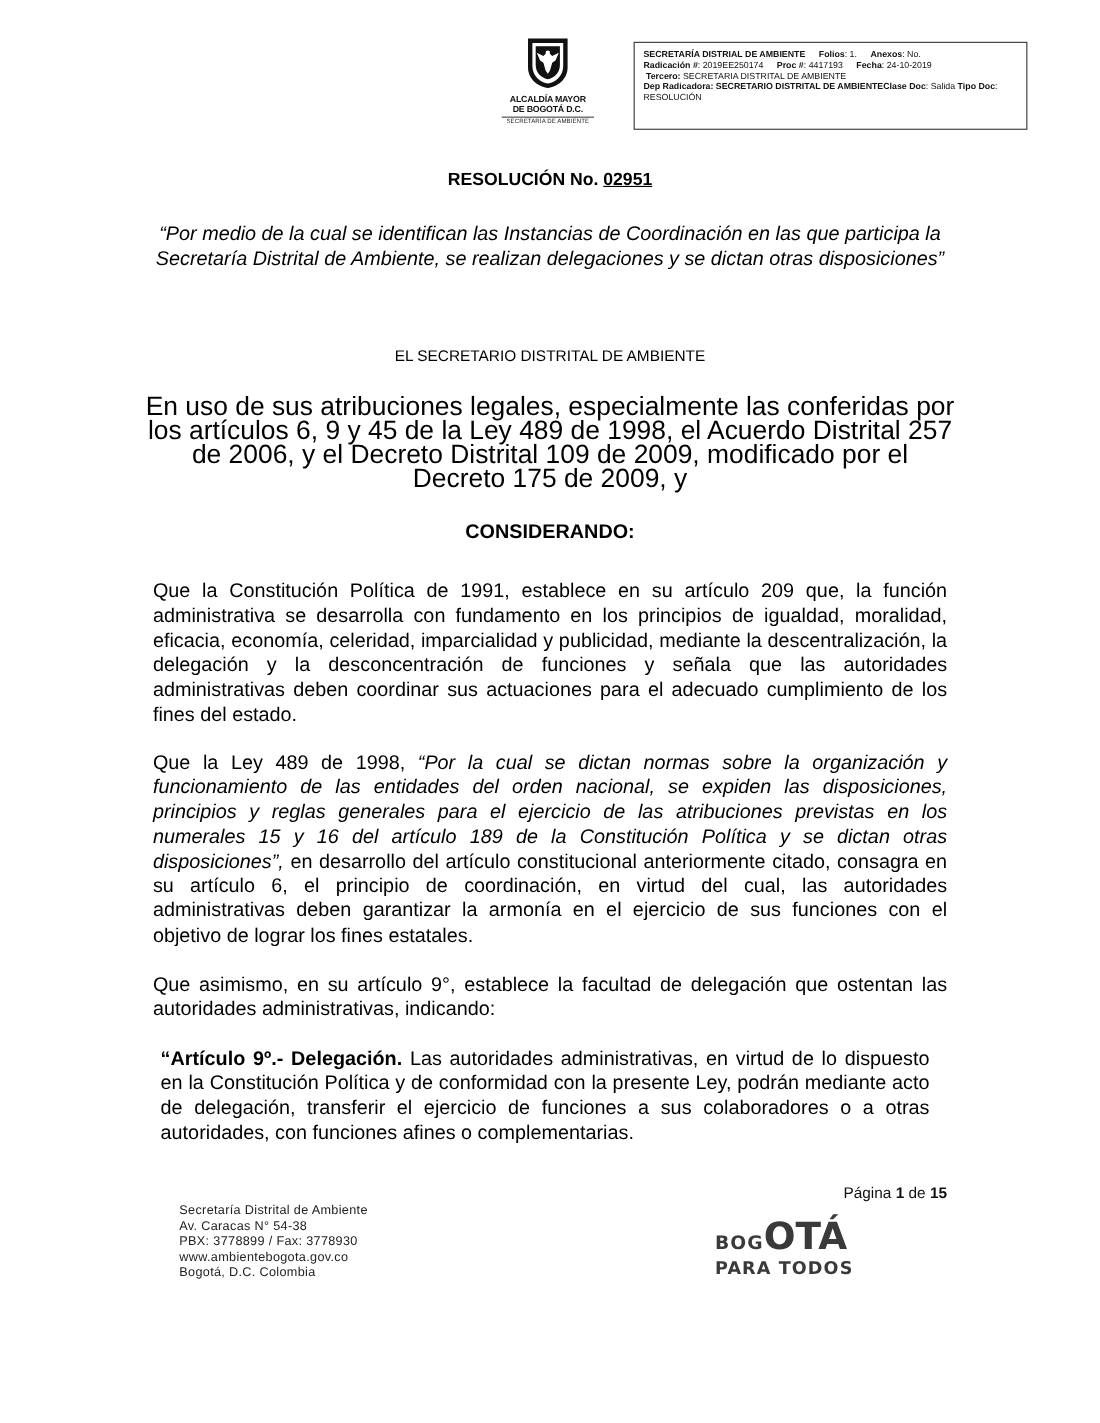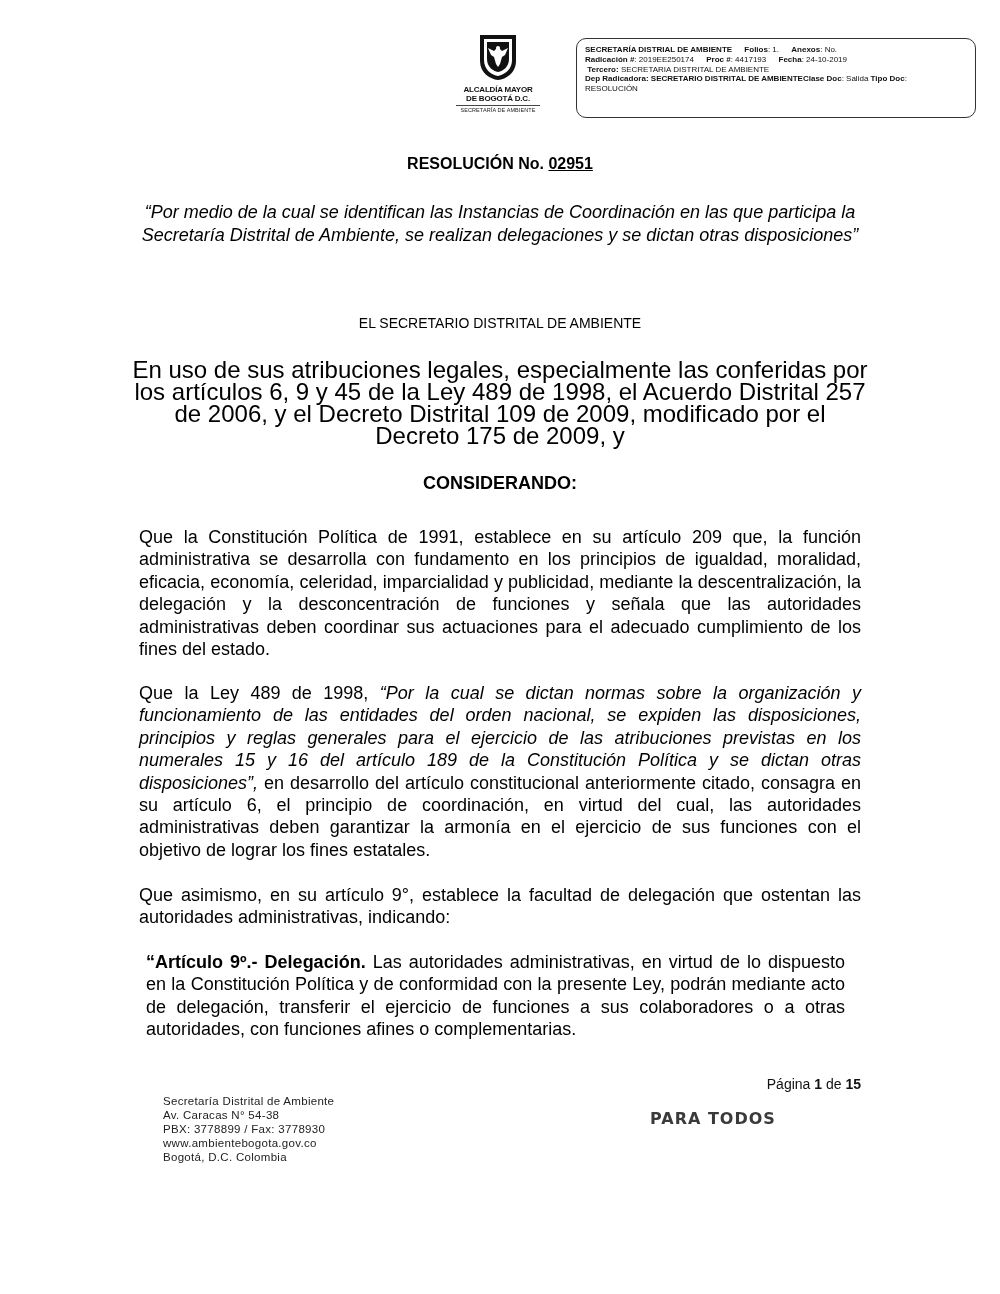--- a/index.html
+++ b/index.html
@@ -7,22 +7,22 @@
          font-family: "Liberation Sans", sans-serif; color: #000; }
 
   
   .logo { position: absolute; left: 452px; top: 33px; width: 92px; height: 92px; text-align: center; }
   .logo .shield { width: 40px; height: 48px; margin: 0 auto; }
   .logo .l1, .logo .l2 { font-family: "Liberation Sans", sans-serif; font-weight: bold; font-size: 8px; line-height: 9px; letter-spacing: -0.2px; color: #111; }
   .logo .rule { width: 84px; height: 1px; background: #444; margin: 2px auto 1px; }
   .logo .l3 { font-size: 5.5px; color: #222; letter-spacing: 0.1px; }
 
   
-  .stamp { position: absolute; left: 576px; top: 38px; width: 400px; height: 80px;
-           border: 1px solid #333; border-radius: 10px; box-sizing: border-box;
+  .stamp { position: absolute; left: 576px; top: 38px; width: 358px; height: 80px;
+           border: 1px solid #333; border-radius: 0; box-sizing: border-box;
            padding: 6px 8px; font-size: 8px; line-height: 9.8px; color: #111; }
   .stamp b { font-weight: bold; }
   .stamp .sp { display: inline-block; width: 10px; }
 
   
   .center { position: absolute; left: 130px; width: 740px; text-align: center; }
   .title { top: 155px; font-size: 16px; font-weight: bold; }
   .title .num { text-decoration: underline; }
   .subtitle { top: 201px; font-size: 18px; font-style: italic; line-height: 22.5px; }
   .heading { top: 315px; font-size: 14px; font-weight: normal; }
@@ -117,14 +117,15 @@
 
 <div class="address">
   <div>Secretaría Distrital de Ambiente</div>
   <div>Av. Caracas N° 54-38</div>
   <div>PBX: 3778899 / Fax: 3778930</div>
   <div>www.ambientebogota.gov.co</div>
   <div>Bogotá, D.C. Colombia</div>
 </div>
 
 <div class="brand">
+  <div class="row1"><span class="small">BOG</span><span class="big">OTÁ</span></div>
   <div class="row3">PARA TODOS</div>
 </div>
 
 </body></html>

